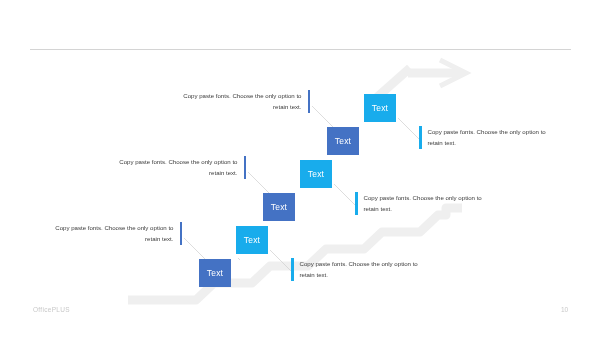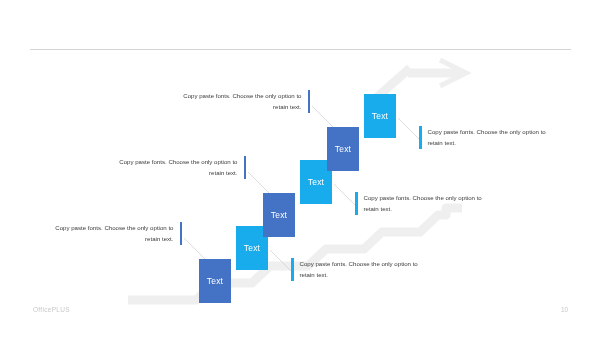--- a/index.html
+++ b/index.html
@@ -48,21 +48,21 @@
     top: 0;
     width: 600px;
     height: 337px;
     pointer-events: none;
   }
 
   
   .step-box {
     position: absolute;
     width: 32px;
-    height: 44px;
+    height: 28px;
     display: flex;
     align-items: center;
     justify-content: center;
     color: #ffffff;
     font-size: 8.5px;
     letter-spacing: .2px;
   }
   .step-box.cyan  { background: #18ACEC; }
   .step-box.royal { background: #4472C4; }
 

